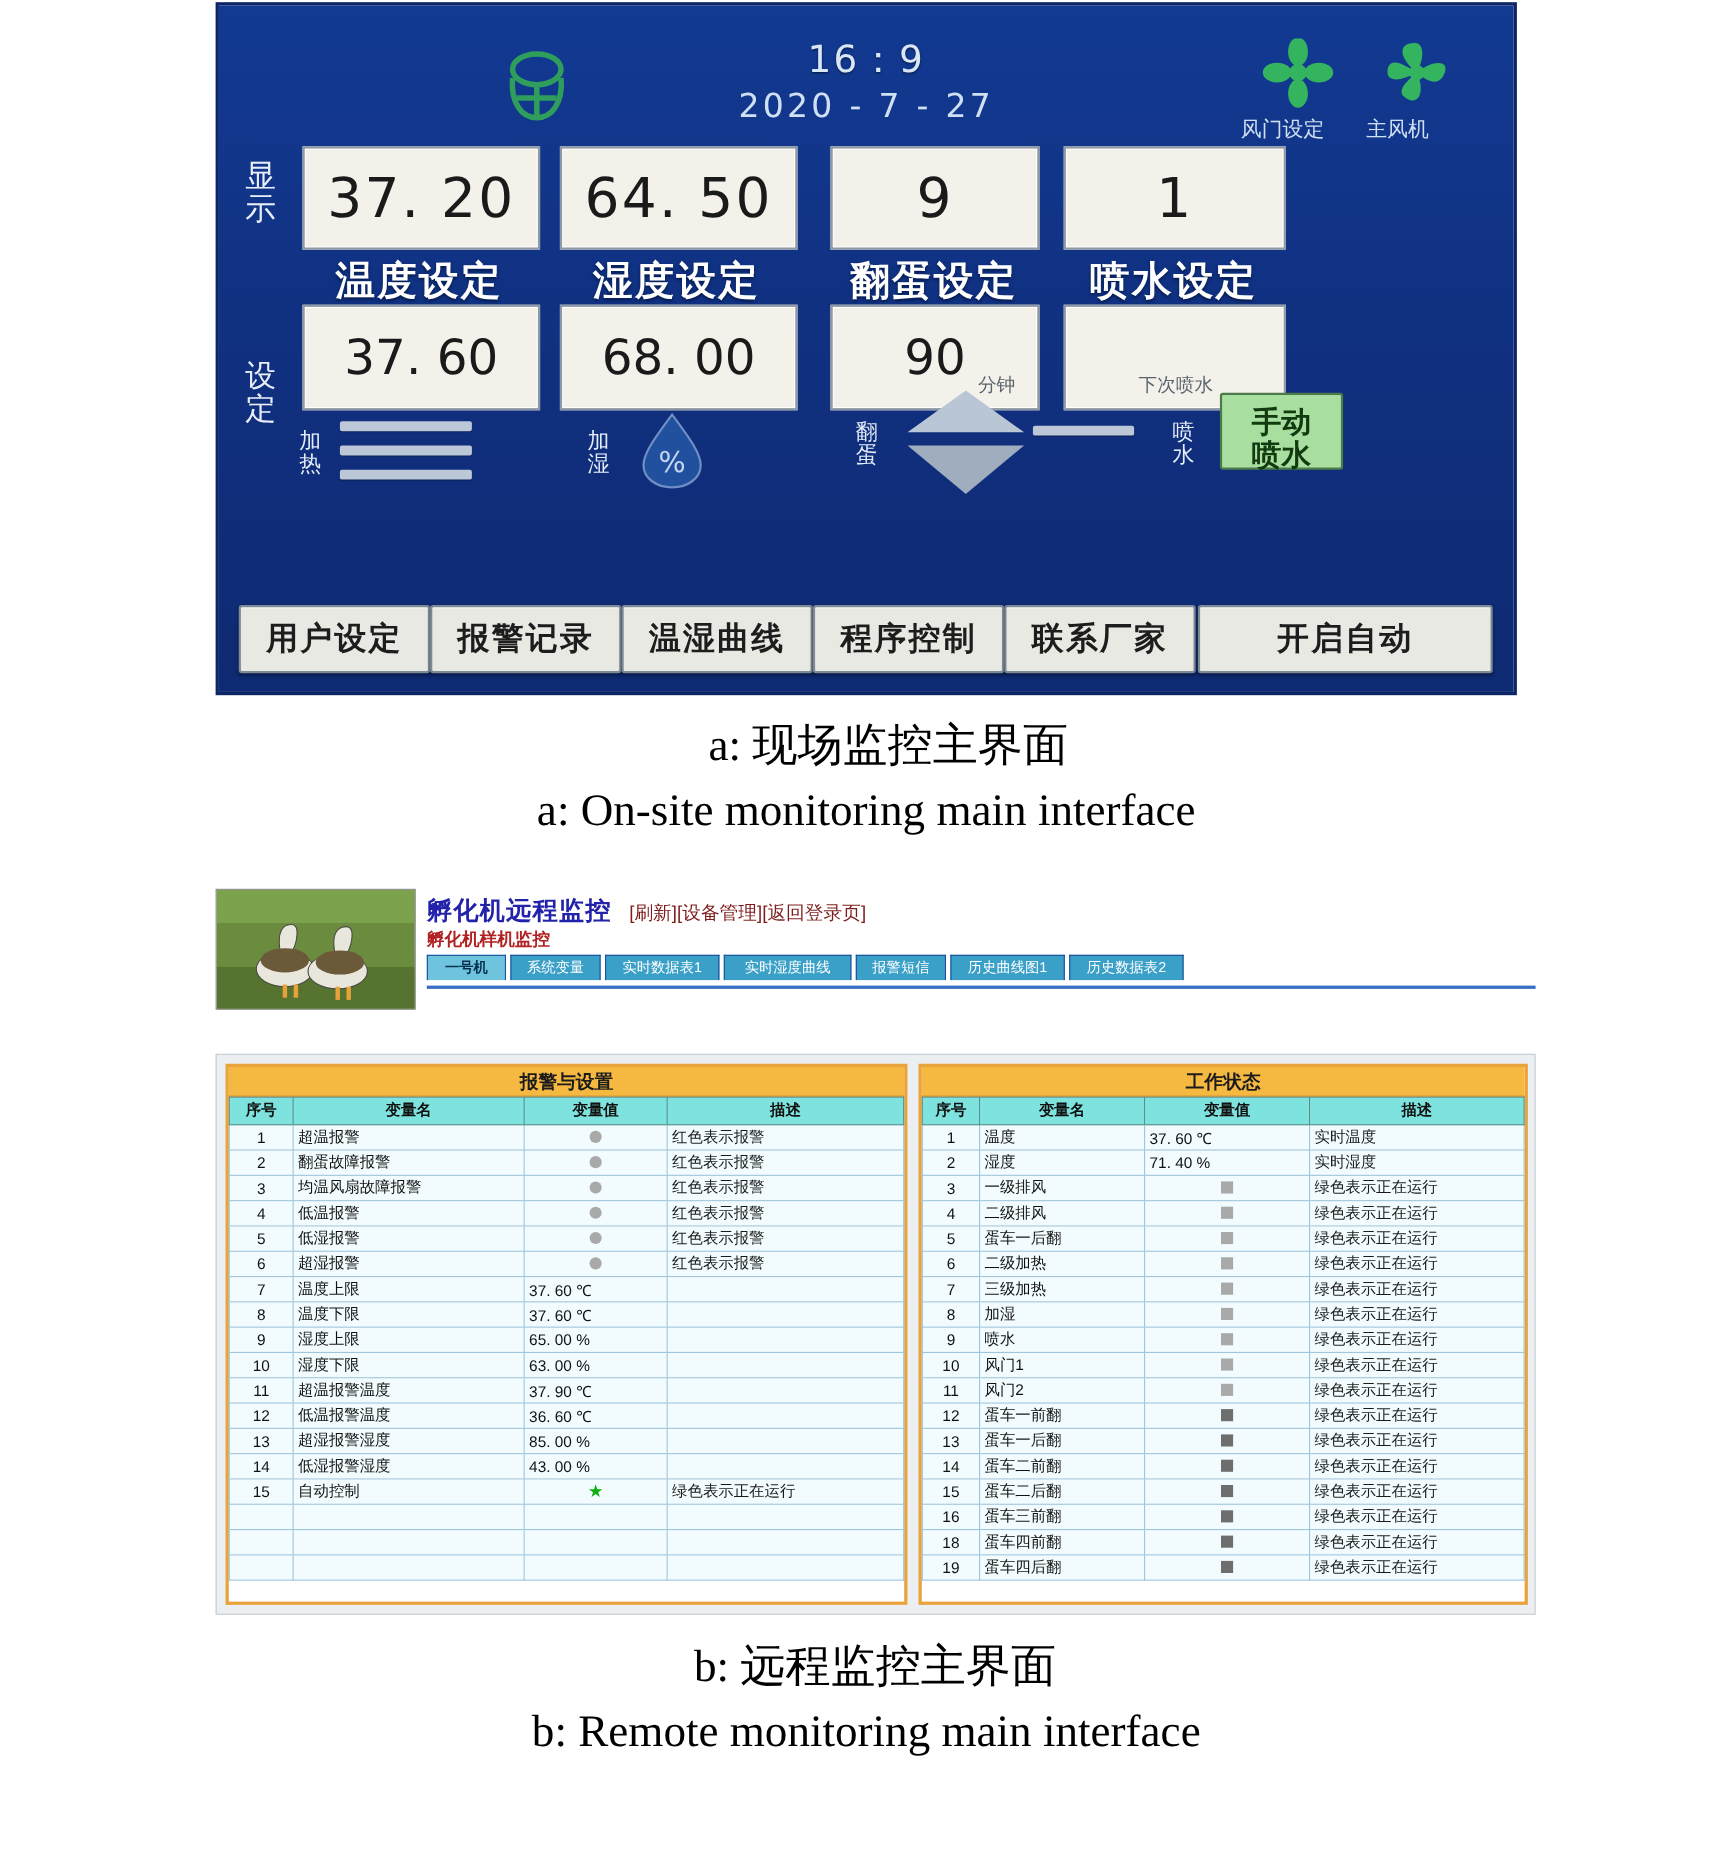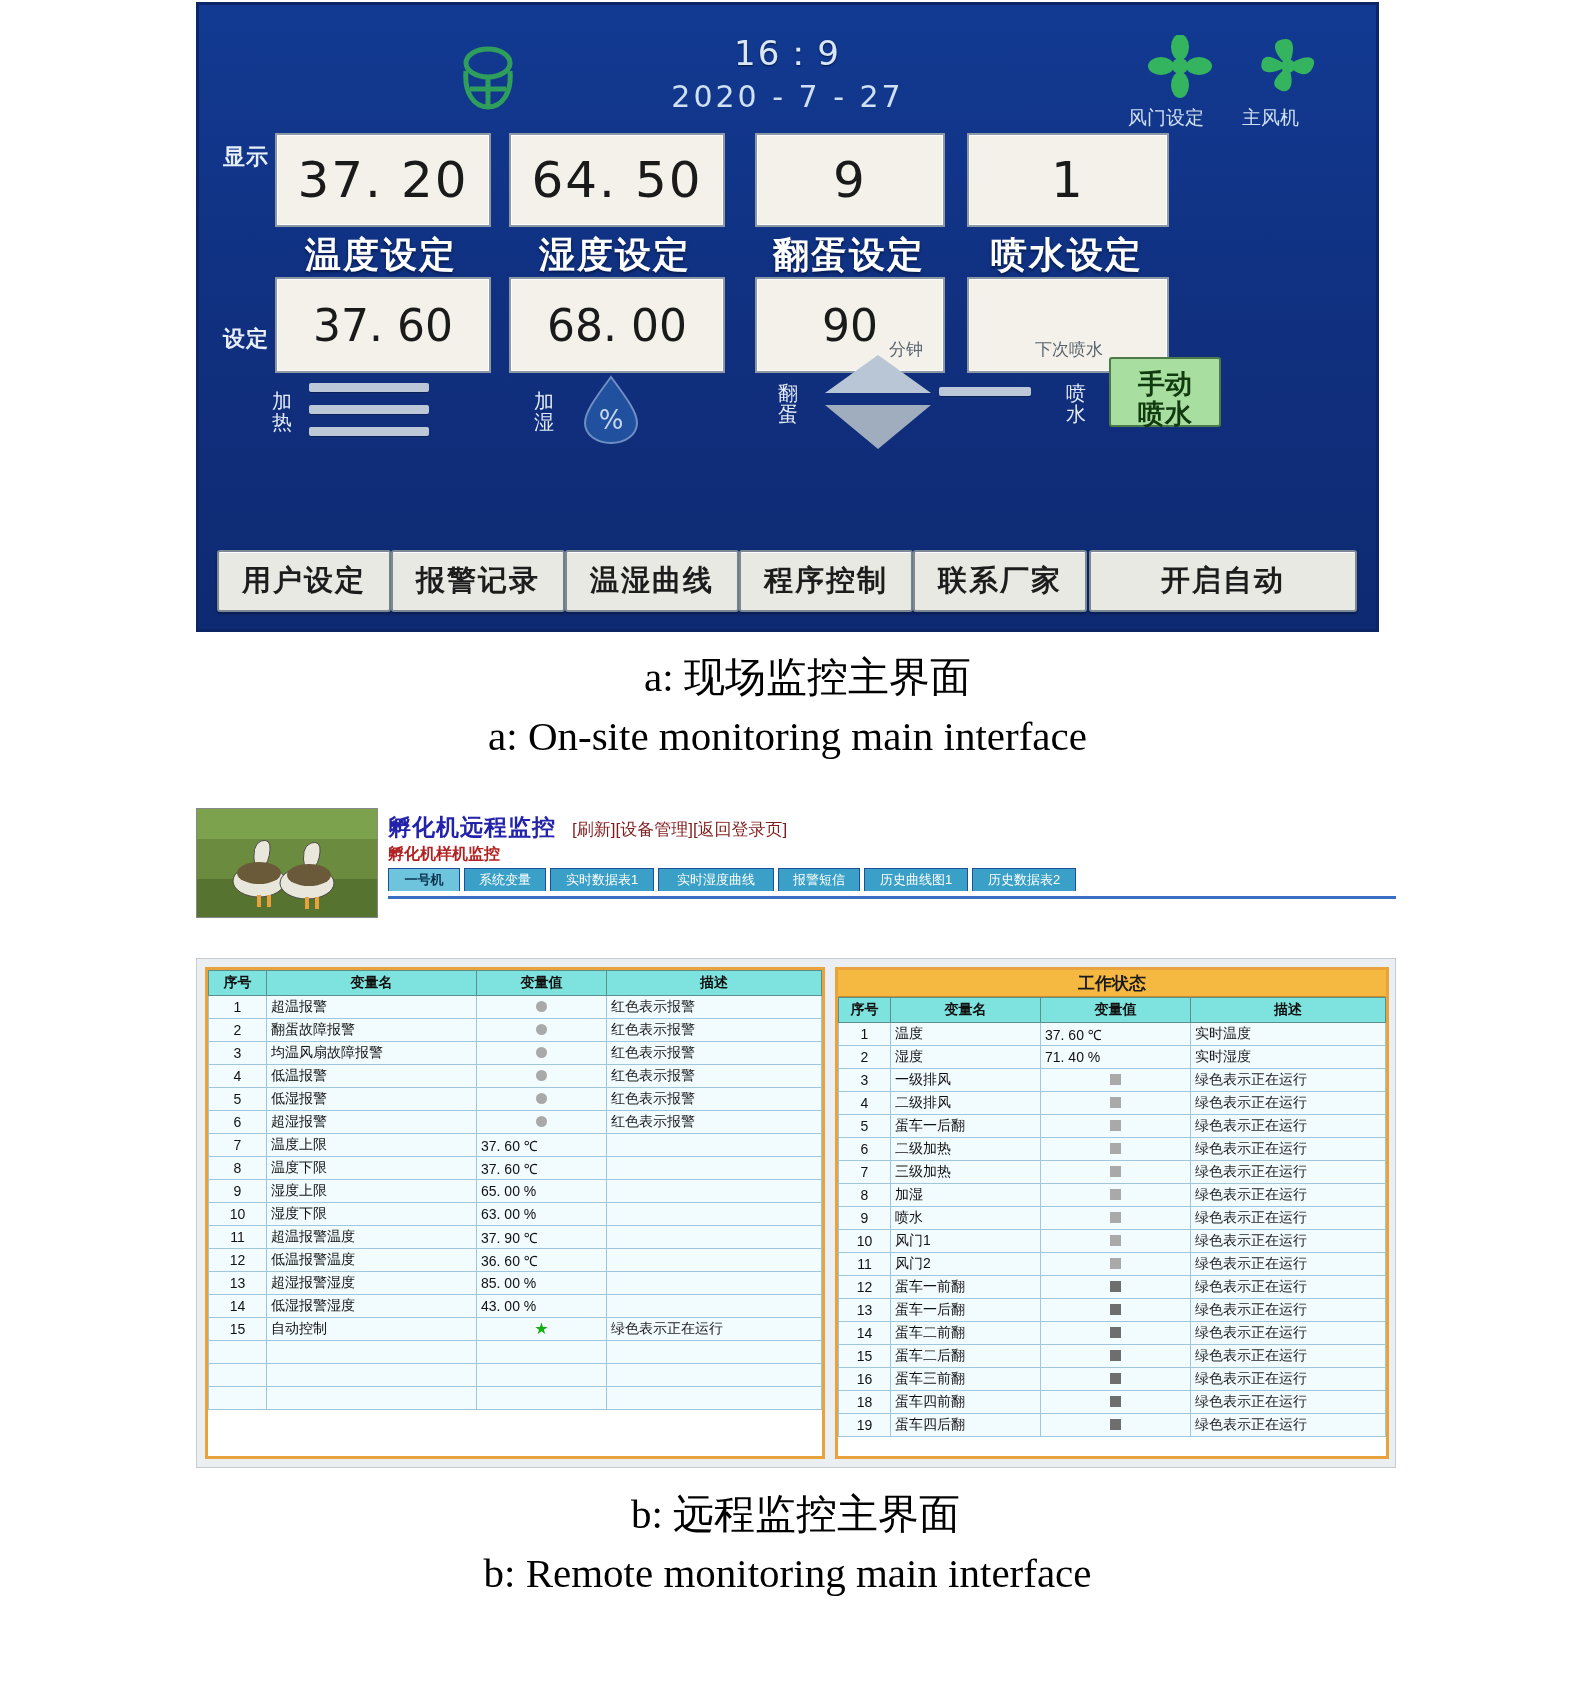--- a/index.html
+++ b/index.html
@@ -31,22 +31,22 @@
   .fan{position:absolute;top:0;width:72px;height:66px;}
   .fan.f1{left:28px}
   .fan.f2{left:136px}
   .fan-label{
     position:absolute;top:70px;color:#cfe0f3;font-size:19px;white-space:nowrap;
   }
   .fan-label.l1{left:12px}
   .fan-label.l2{left:126px}
 
   .side-label{
-    position:absolute;color:#e7eefa;font-size:22px;line-height:1.06;width:46px;
-    text-align:left;font-weight:bold;letter-spacing:1px;
+    position:absolute;color:#e7eefa;font-size:28px;line-height:1.06;width:46px;
+    text-align:left;font-weight:normal;letter-spacing:1px;
   }
   #lab-display{left:24px;top:140px;}
   #lab-setting{left:24px;top:322px;}
 
   .val-box{
     position:absolute;background:#f3f1ea;border:2px solid #8d9aa6;
     box-shadow:inset 0 0 0 1px #ffffff;
     display:flex;align-items:center;justify-content:center;
     font-family:"DejaVu Sans", sans-serif;color:#1a1a1a;
   }
@@ -312,20 +312,21 @@
     <div class="tab" style="left:162px;width:104px">实时数据表1</div>
     <div class="tab" style="left:270px;width:116px">实时湿度曲线</div>
     <div class="tab" style="left:390px;width:82px">报警短信</div>
     <div class="tab" style="left:476px;width:104px">历史曲线图1</div>
     <div class="tab" style="left:584px;width:104px">历史数据表2</div>
   </div>
 
   <div class="tables-wrap">
 
     <div class="tbl-card" id="card-left">
+      <div class="card-head">报警与设置</div>
       <table class="grid">
         <colgroup>
             <col style="width:58px">
             <col style="width:210px">
             <col style="width:130px">
             <col>
           </colgroup>
         <thead>
           <tr>
             <th>序号</th>

